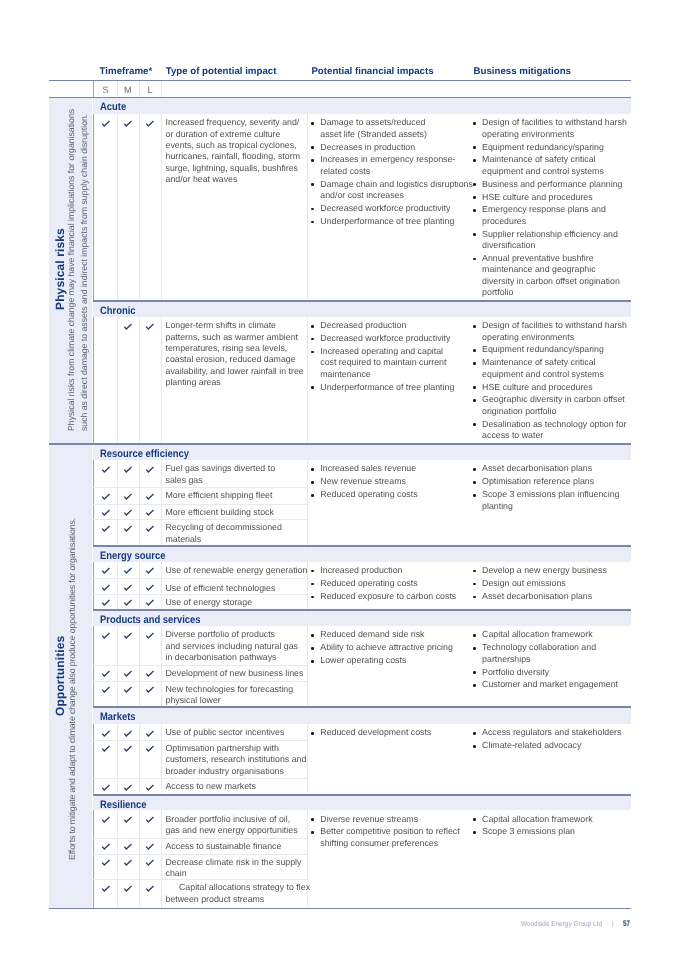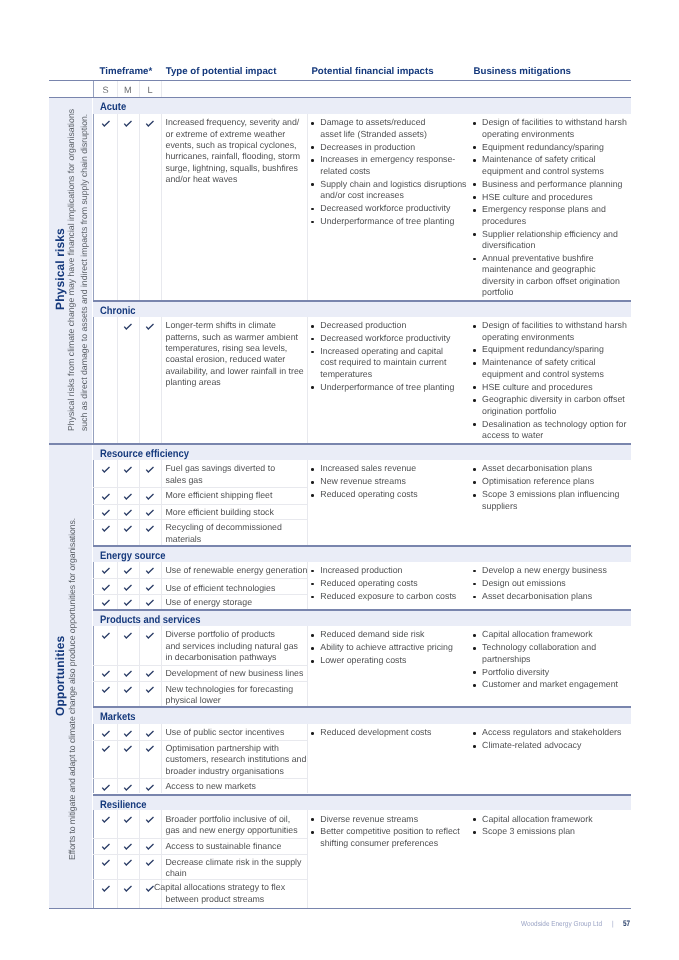--- a/index.html
+++ b/index.html
@@ -68,35 +68,35 @@
 <svg class="chk" width="12" height="10" viewBox="0 0 12 10" style="left:99.70px;top:117.65px">
       <path d="M2.25 5.6 L4.3 7.95 L9.5 3.0" fill="none" stroke="#2a3c66" stroke-width="1.32" stroke-linecap="butt" stroke-linejoin="miter"></path>
     </svg>
 <svg class="chk" width="12" height="10" viewBox="0 0 12 10" style="left:121.90px;top:117.65px">
       <path d="M2.25 5.6 L4.3 7.95 L9.5 3.0" fill="none" stroke="#2a3c66" stroke-width="1.32" stroke-linecap="butt" stroke-linejoin="miter"></path>
     </svg>
 <svg class="chk" width="12" height="10" viewBox="0 0 12 10" style="left:144.10px;top:117.65px">
       <path d="M2.25 5.6 L4.3 7.95 L9.5 3.0" fill="none" stroke="#2a3c66" stroke-width="1.32" stroke-linecap="butt" stroke-linejoin="miter"></path>
     </svg>
 <div class="tl" style="left:165.5px;top:117.30px">Increased frequency, severity and/</div>
-<div class="tl" style="left:165.5px;top:128.68px">or extreme of extreme weather</div>
+<div class="tl" style="left:165.5px;top:128.68px">or duration of extreme culture</div>
 <div class="tl" style="left:165.5px;top:140.06px">events, such as tropical cyclones,</div>
 <div class="tl" style="left:165.5px;top:151.44px">hurricanes, rainfall, flooding, storm</div>
 <div class="tl" style="left:165.5px;top:162.82px">surge, lightning, squalls, bushfires</div>
 <div class="tl" style="left:165.5px;top:174.20px">and/or heat waves</div>
 <div class="bullet" style="left:311.30px;top:122.05px"></div>
 <div class="tl" style="left:320.3px;top:117.30px">Damage to assets/reduced</div>
 <div class="tl" style="left:320.3px;top:128.68px">asset life (Stranded assets)</div>
 <div class="bullet" style="left:311.30px;top:146.31px"></div>
 <div class="tl" style="left:320.3px;top:141.56px">Decreases in production</div>
 <div class="bullet" style="left:311.30px;top:159.19px"></div>
 <div class="tl" style="left:320.3px;top:154.44px">Increases in emergency response-</div>
 <div class="tl" style="left:320.3px;top:165.82px">related costs</div>
 <div class="bullet" style="left:311.30px;top:183.45px"></div>
-<div class="tl" style="left:320.3px;top:178.70px">Supply chain and logistics disruptions</div>
+<div class="tl" style="left:320.3px;top:178.70px">Damage chain and logistics disruptions</div>
 <div class="tl" style="left:320.3px;top:190.08px">and/or cost increases</div>
 <div class="bullet" style="left:311.30px;top:207.71px"></div>
 <div class="tl" style="left:320.3px;top:202.96px">Decreased workforce productivity</div>
 <div class="bullet" style="left:311.30px;top:220.59px"></div>
 <div class="tl" style="left:320.3px;top:215.84px">Underperformance of tree planting</div>
 <div class="bullet" style="left:473.10px;top:122.05px"></div>
 <div class="tl" style="left:482.1px;top:117.30px">Design of facilities to withstand harsh</div>
 <div class="tl" style="left:482.1px;top:128.68px">operating environments</div>
 <div class="bullet" style="left:473.10px;top:146.31px"></div>
 <div class="tl" style="left:482.1px;top:141.56px">Equipment redundancy/sparing</div>
@@ -128,31 +128,31 @@
 <div class="vline-thin" style="left:307.0px;top:317.10px;height:125.50px"></div>
 <svg class="chk" width="12" height="10" viewBox="0 0 12 10" style="left:121.90px;top:320.55px">
       <path d="M2.25 5.6 L4.3 7.95 L9.5 3.0" fill="none" stroke="#2a3c66" stroke-width="1.32" stroke-linecap="butt" stroke-linejoin="miter"></path>
     </svg>
 <svg class="chk" width="12" height="10" viewBox="0 0 12 10" style="left:144.10px;top:320.55px">
       <path d="M2.25 5.6 L4.3 7.95 L9.5 3.0" fill="none" stroke="#2a3c66" stroke-width="1.32" stroke-linecap="butt" stroke-linejoin="miter"></path>
     </svg>
 <div class="tl" style="left:165.5px;top:320.20px">Longer-term shifts in climate</div>
 <div class="tl" style="left:165.5px;top:331.58px">patterns, such as warmer ambient</div>
 <div class="tl" style="left:165.5px;top:342.96px">temperatures, rising sea levels,</div>
-<div class="tl" style="left:165.5px;top:354.34px">coastal erosion, reduced water</div>
+<div class="tl" style="left:165.5px;top:354.34px">coastal erosion, reduced damage</div>
 <div class="tl" style="left:165.5px;top:365.72px">availability, and lower rainfall in tree</div>
 <div class="tl" style="left:165.5px;top:377.10px">planting areas</div>
 <div class="bullet" style="left:311.30px;top:324.95px"></div>
 <div class="tl" style="left:320.3px;top:320.20px">Decreased production</div>
 <div class="bullet" style="left:311.30px;top:337.83px"></div>
 <div class="tl" style="left:320.3px;top:333.08px">Decreased workforce productivity</div>
 <div class="bullet" style="left:311.30px;top:350.71px"></div>
 <div class="tl" style="left:320.3px;top:345.96px">Increased operating and capital</div>
 <div class="tl" style="left:320.3px;top:357.34px">cost required to maintain current</div>
-<div class="tl" style="left:320.3px;top:368.72px">temperatures</div>
+<div class="tl" style="left:320.3px;top:368.72px">maintenance</div>
 <div class="bullet" style="left:311.30px;top:386.35px"></div>
 <div class="tl" style="left:320.3px;top:381.60px">Underperformance of tree planting</div>
 <div class="bullet" style="left:473.10px;top:324.95px"></div>
 <div class="tl" style="left:482.1px;top:320.20px">Design of facilities to withstand harsh</div>
 <div class="tl" style="left:482.1px;top:331.58px">operating environments</div>
 <div class="bullet" style="left:473.10px;top:349.21px"></div>
 <div class="tl" style="left:482.1px;top:344.46px">Equipment redundancy/sparing</div>
 <div class="bullet" style="left:473.10px;top:362.09px"></div>
 <div class="tl" style="left:482.1px;top:357.34px">Maintenance of safety critical</div>
 <div class="tl" style="left:482.1px;top:368.72px">equipment and control systems</div>
@@ -221,21 +221,21 @@
 <div class="bullet" style="left:311.30px;top:481.03px"></div>
 <div class="tl" style="left:320.3px;top:476.28px">New revenue streams</div>
 <div class="bullet" style="left:311.30px;top:493.91px"></div>
 <div class="tl" style="left:320.3px;top:489.16px">Reduced operating costs</div>
 <div class="bullet" style="left:473.10px;top:468.15px"></div>
 <div class="tl" style="left:482.1px;top:463.40px">Asset decarbonisation plans</div>
 <div class="bullet" style="left:473.10px;top:481.03px"></div>
 <div class="tl" style="left:482.1px;top:476.28px">Optimisation reference plans</div>
 <div class="bullet" style="left:473.10px;top:493.91px"></div>
 <div class="tl" style="left:482.1px;top:489.16px">Scope 3 emissions plan influencing</div>
-<div class="tl" style="left:482.1px;top:500.54px">suppliers</div>
+<div class="tl" style="left:482.1px;top:500.54px">planting</div>
 <div class="hline-strong" style="left:92.9px;top:545.10px;width:538.1px;height:2.30px"></div>
 <div class="band" style="left:92.9px;top:547.40px;width:538.1px;height:14.50px"></div>
 <div class="band-label" style="left:100.3px;top:550.20px">Energy source</div>
 <div class="vline" style="left:92.9px;top:561.90px;height:46.80px"></div>
 <div class="vline-thin" style="left:116.8px;top:561.90px;height:46.80px"></div>
 <div class="vline-thin" style="left:138.8px;top:561.90px;height:46.80px"></div>
 <div class="vline-thin" style="left:161.3px;top:561.90px;height:46.80px"></div>
 <div class="vline-thin" style="left:307.0px;top:561.90px;height:46.80px"></div>
 <div class="hline" style="left:92.9px;top:578.30px;width:214.1px"></div>
 <div class="hline" style="left:92.9px;top:593.80px;width:214.1px"></div>
@@ -432,21 +432,21 @@
 <div class="tl" style="left:165.5px;top:868.38px">chain</div>
 <svg class="chk" width="12" height="10" viewBox="0 0 12 10" style="left:99.70px;top:882.55px">
       <path d="M2.25 5.6 L4.3 7.95 L9.5 3.0" fill="none" stroke="#2a3c66" stroke-width="1.32" stroke-linecap="butt" stroke-linejoin="miter"></path>
     </svg>
 <svg class="chk" width="12" height="10" viewBox="0 0 12 10" style="left:121.90px;top:882.55px">
       <path d="M2.25 5.6 L4.3 7.95 L9.5 3.0" fill="none" stroke="#2a3c66" stroke-width="1.32" stroke-linecap="butt" stroke-linejoin="miter"></path>
     </svg>
 <svg class="chk" width="12" height="10" viewBox="0 0 12 10" style="left:144.10px;top:882.55px">
       <path d="M2.25 5.6 L4.3 7.95 L9.5 3.0" fill="none" stroke="#2a3c66" stroke-width="1.32" stroke-linecap="butt" stroke-linejoin="miter"></path>
     </svg>
-<div class="tl" style="left:154px;top:882.20px">Capital allocations strategy to flex</div>
+<div class="tl" style="left:179px;top:882.20px">Capital allocations strategy to flex</div>
 <div class="tl" style="left:165.5px;top:893.58px">between product streams</div>
 <div class="bullet" style="left:311.30px;top:818.25px"></div>
 <div class="tl" style="left:320.3px;top:813.50px">Diverse revenue streams</div>
 <div class="bullet" style="left:311.30px;top:831.13px"></div>
 <div class="tl" style="left:320.3px;top:826.38px">Better competitive position to reflect</div>
 <div class="tl" style="left:320.3px;top:837.76px">shifting consumer preferences</div>
 <div class="bullet" style="left:473.10px;top:818.25px"></div>
 <div class="tl" style="left:482.1px;top:813.50px">Capital allocation framework</div>
 <div class="bullet" style="left:473.10px;top:831.13px"></div>
 <div class="tl" style="left:482.1px;top:826.38px">Scope 3 emissions plan</div>

